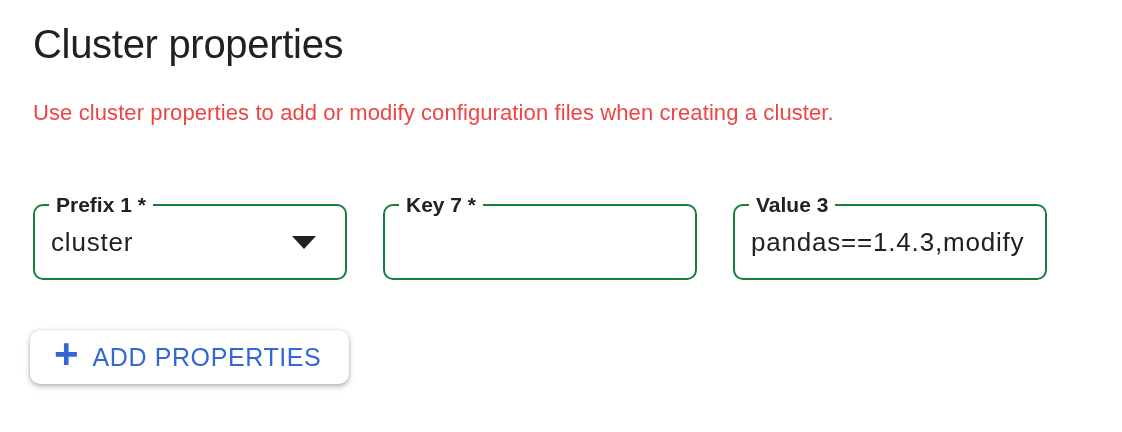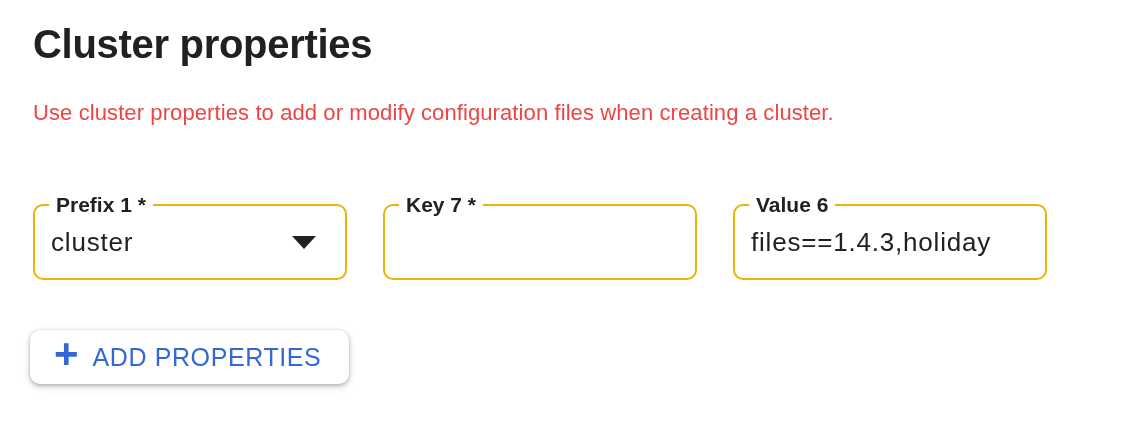--- a/index.html
+++ b/index.html
@@ -15,42 +15,42 @@
   .page {
     box-sizing: border-box;
     width: 1122px;
     height: 432px;
     padding: 20px 0 0 33px;
   }
   .page-title {
     margin: 0;
     font-size: 40px;
     line-height: 48px;
-    font-weight: 700;
+    font-weight: 400;
     letter-spacing: -0.3px;
     color: #202124;
   }
   .page-description {
     margin: 30px 0 0 0;
     font-size: 22px;
     line-height: 30px;
     letter-spacing: 0.1px;
     color: #ef4444;
   }
   .fields-row {
     display: flex;
     gap: 36px;
     margin-top: 76px;
   }
   .field {
     position: relative;
     box-sizing: border-box;
     width: 314px;
     height: 76px;
-    border: 2px solid #eab308;
+    border: 2px solid #15803d;
     border-radius: 10px;
     background: #ffffff;
     display: flex;
     align-items: center;
     padding: 0 16px;
     cursor: text;
   }
   .field.select-field { cursor: pointer; }
   .field-label {
     position: absolute;
@@ -129,22 +129,22 @@
       <span class="field-label">Prefix 1 *</span>
       <span class="field-value">cluster</span>
       <span class="dropdown-arrow"></span>
     </div>
 
     <div class="field">
       <span class="field-label">Key 7 *</span>
     </div>
 
     <div class="field">
-      <span class="field-label">Value 6</span>
-      <span class="field-value clip">files==1.4.3,holiday</span>
+      <span class="field-label">Value 3</span>
+      <span class="field-value clip">pandas==1.4.3,modify</span>
     </div>
 
   </div>
 
   <button class="add-btn">
     <span class="plus-glyph">+</span>
     <span class="add-label">ADD PROPERTIES</span>
   </button>
 
 </div>

